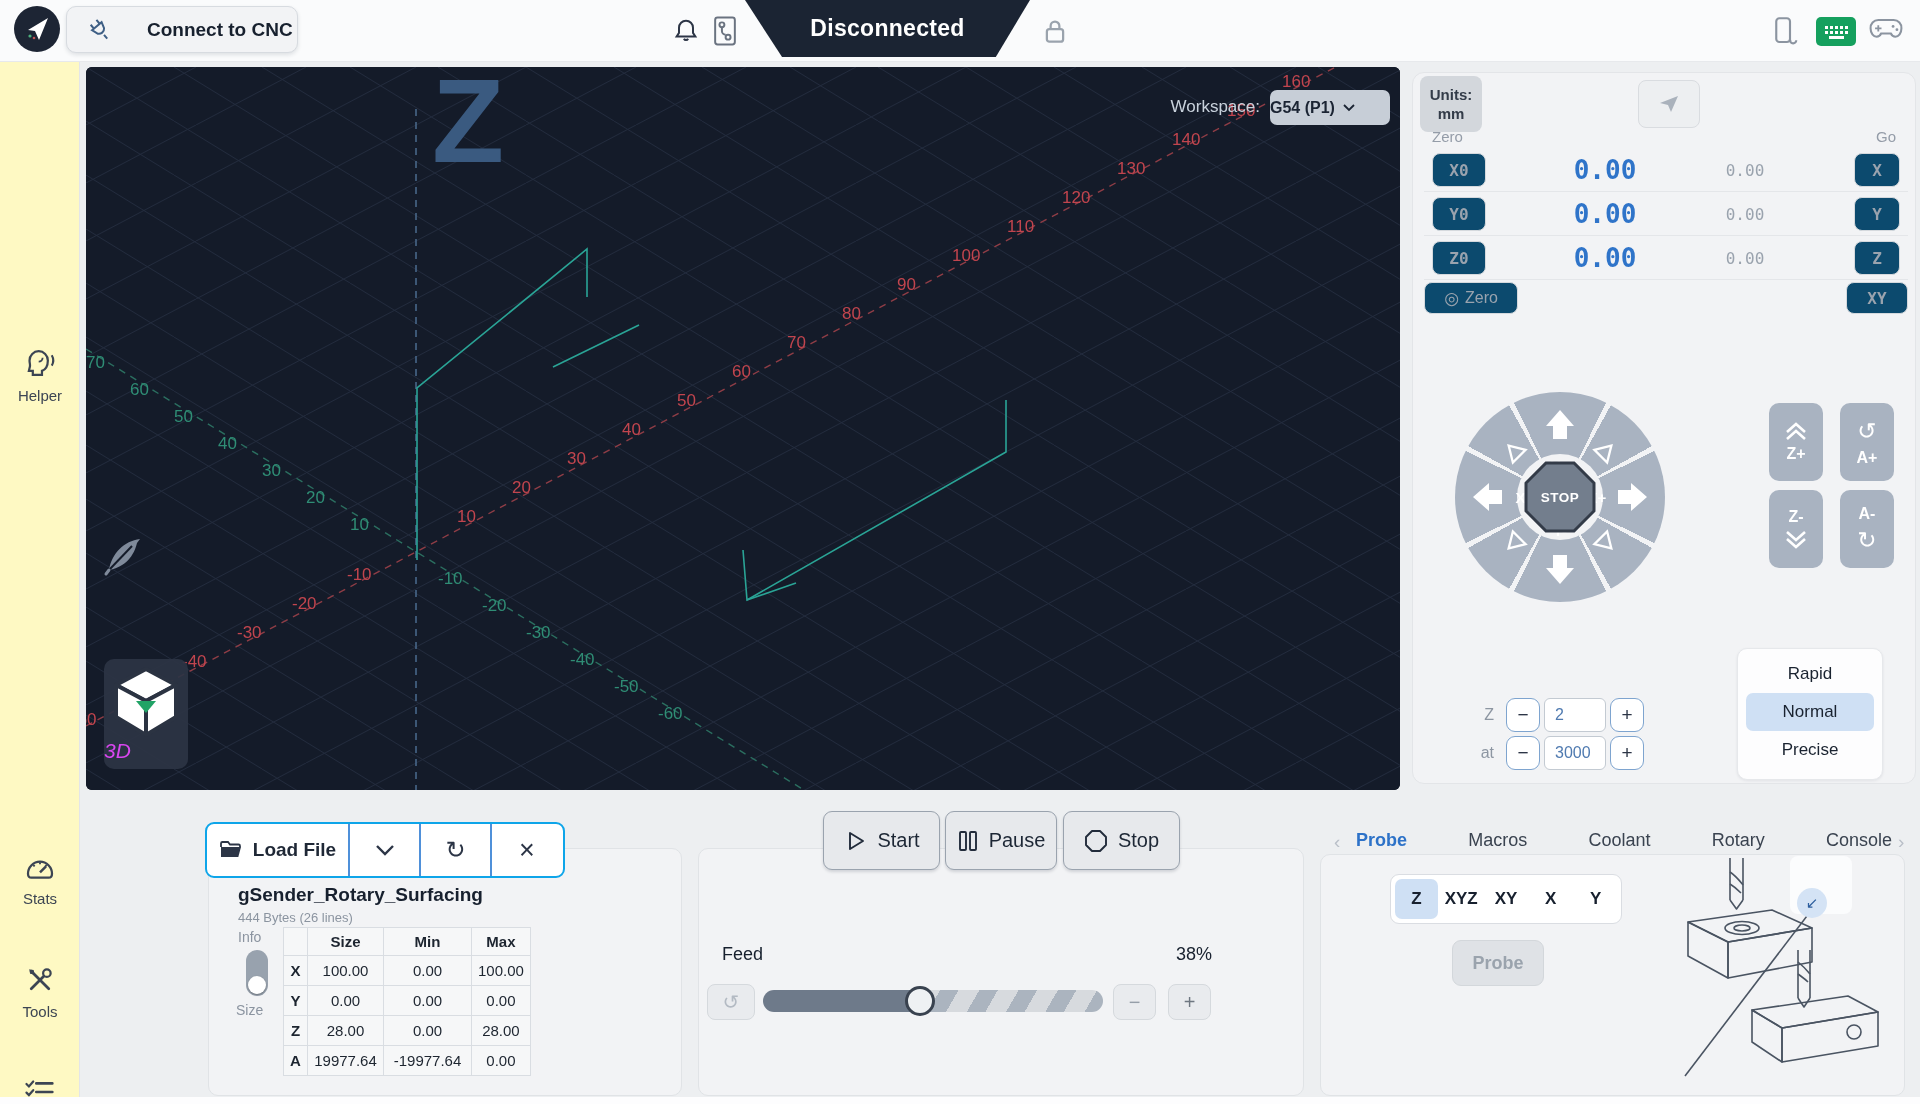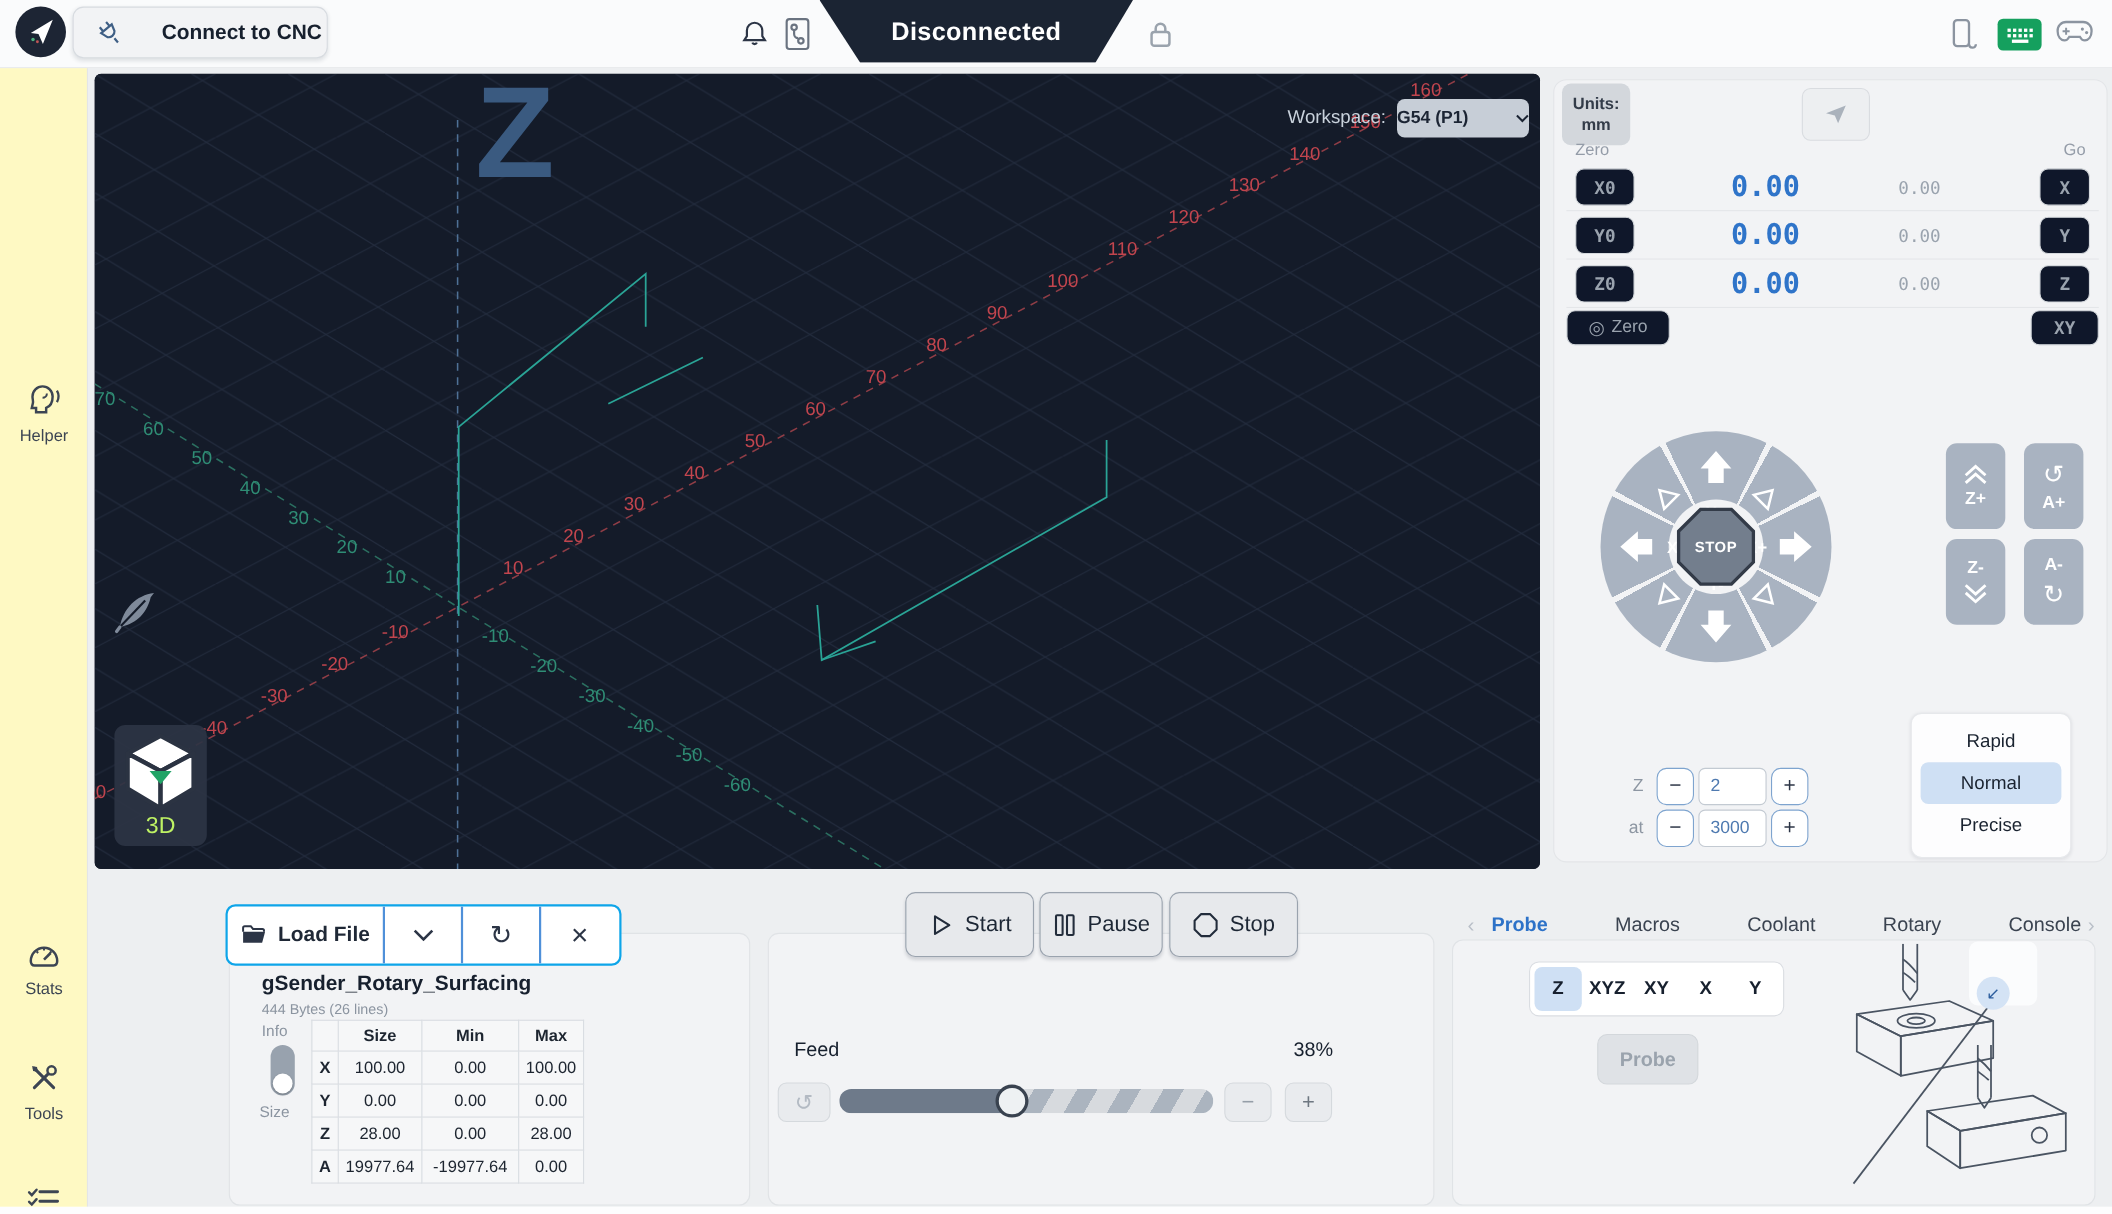--- a/index.html
+++ b/index.html
@@ -22,32 +22,32 @@
   .side-item { position:absolute; left:0; width:80px; text-align:center; cursor:pointer; }
   .side-item .lbl { display:block; font-size:15px; color:#3c4553; margin-top:4px; }
   .side-active { position:absolute; left:5px; top:563px; width:76px; height:192px; background:#e7effb; border:1px solid #d3dded; border-right:none; border-radius:12px 0 0 12px; }
   .side-active .lbl { color:#2d72c8; font-weight:bold; }
 
   
   .viz { position:absolute; left:86px; top:67px; width:1314px; height:723px; background:#141b29; border-radius:6px; overflow:hidden; }
   .big-z { position:absolute; left:346px; top:-14px; font-size:118px; font-weight:bold; color:#3a5a80; }
   #axis-labels span { position:absolute; font-size:17px; }
   .workspace-label { position:absolute; right:140px; top:30px; color:#c9d2dc; font-size:17px; }
-  .workspace-dd { position:absolute; right:10px; top:23px; width:120px; height:35px; background:#c7ced7; border-radius:7px; display:flex; align-items:center; justify-content:space-between; gap:8px; color:#1b2433; font-size:16px; font-weight:600; }
+  .workspace-dd { position:absolute; right:10px; top:23px; width:120px; height:35px; background:#c7ced7; border-radius:7px; display:flex; align-items:center; justify-content:flex-start; gap:8px; color:#1b2433; font-size:16px; font-weight:600; }
   .cube-widget { position:absolute; left:18px; top:592px; width:84px; height:110px; background:rgba(44,52,68,.92); border-radius:10px; }
-  .cube-widget .cube-lbl { position:absolute; bottom:6px; width:100%; text-align:center; color:#bef264; font-size:21px; }
+  .cube-widget .cube-lbl { position:absolute; bottom:6px; width:100%; text-align:left; color:#d946ef; font-size:21px;font-style:italic; }
 
   
   .dro-card { position:absolute; left:1412px; top:72px; width:504px; height:712px; background:#f2f3f5; border:1px solid #e3e5e8; border-radius:12px; }
   .units-tab { position:absolute; left:1420px; top:76px; width:62px; height:56px; background:#d3d7dc; border-radius:8px; text-align:center; font-size:15px; font-weight:bold; color:#333c49; padding-top:9px; line-height:19px; }
   .plane-btn { position:absolute; left:1638px; top:80px; width:62px; height:48px; background:#edeff1; border:1px solid #d9dce0; border-radius:8px; display:flex; align-items:center; justify-content:center; }
   .dro-hdr { position:absolute; top:128px; font-size:15px; color:#949ca8; }
   .dro-row { position:absolute; left:1424px; width:484px; height:44px; border-bottom:1px solid #e4e6e9; }
   .dro-row:first-of-type { border-top:1px solid #e4e6e9; }
-  .sm-btn { background:#0f172a; border:1px solid #d5d9dd; border-radius:8px; color:#9aa3ae; font-family:"DejaVu Sans Mono", monospace; font-weight:bold; display:flex; align-items:center; justify-content:center; }
+  .sm-btn { background:#0c4a6e; border:1px solid #d5d9dd; border-radius:8px; color:#9aa3ae; font-family:"DejaVu Sans Mono", monospace; font-weight:bold; display:flex; align-items:center; justify-content:center; }
   .zero-btn { position:absolute; left:8px; top:5px; width:54px; height:34px; font-size:16px; }
   .go-btn { position:absolute; right:8px; top:5px; width:46px; height:34px; font-size:16px; }
   .dro-val { position:absolute; left:116px; top:7px; width:130px; text-align:center; font-family:"DejaVu Sans Mono", monospace; font-weight:bold; font-size:26px; color:#2f74c9; }
   .dro-sec { position:absolute; left:276px; top:13px; width:90px; text-align:center; font-family:"DejaVu Sans Mono", monospace; font-size:16px; color:#9aa3ae; }
   .zero-all-btn { position:absolute; left:1424px; top:282px; width:94px; height:32px; font-family:"Liberation Sans"; font-weight:normal; font-size:16px; gap:6px; }
   .goxy-btn { position:absolute; left:1846px; top:282px; width:62px; height:32px; font-size:16px; }
 
   
   .jogpad { position:absolute; left:1455px; top:392px; width:210px; height:210px; }
   .jog-wheel { position:absolute; inset:0; border-radius:50%;

